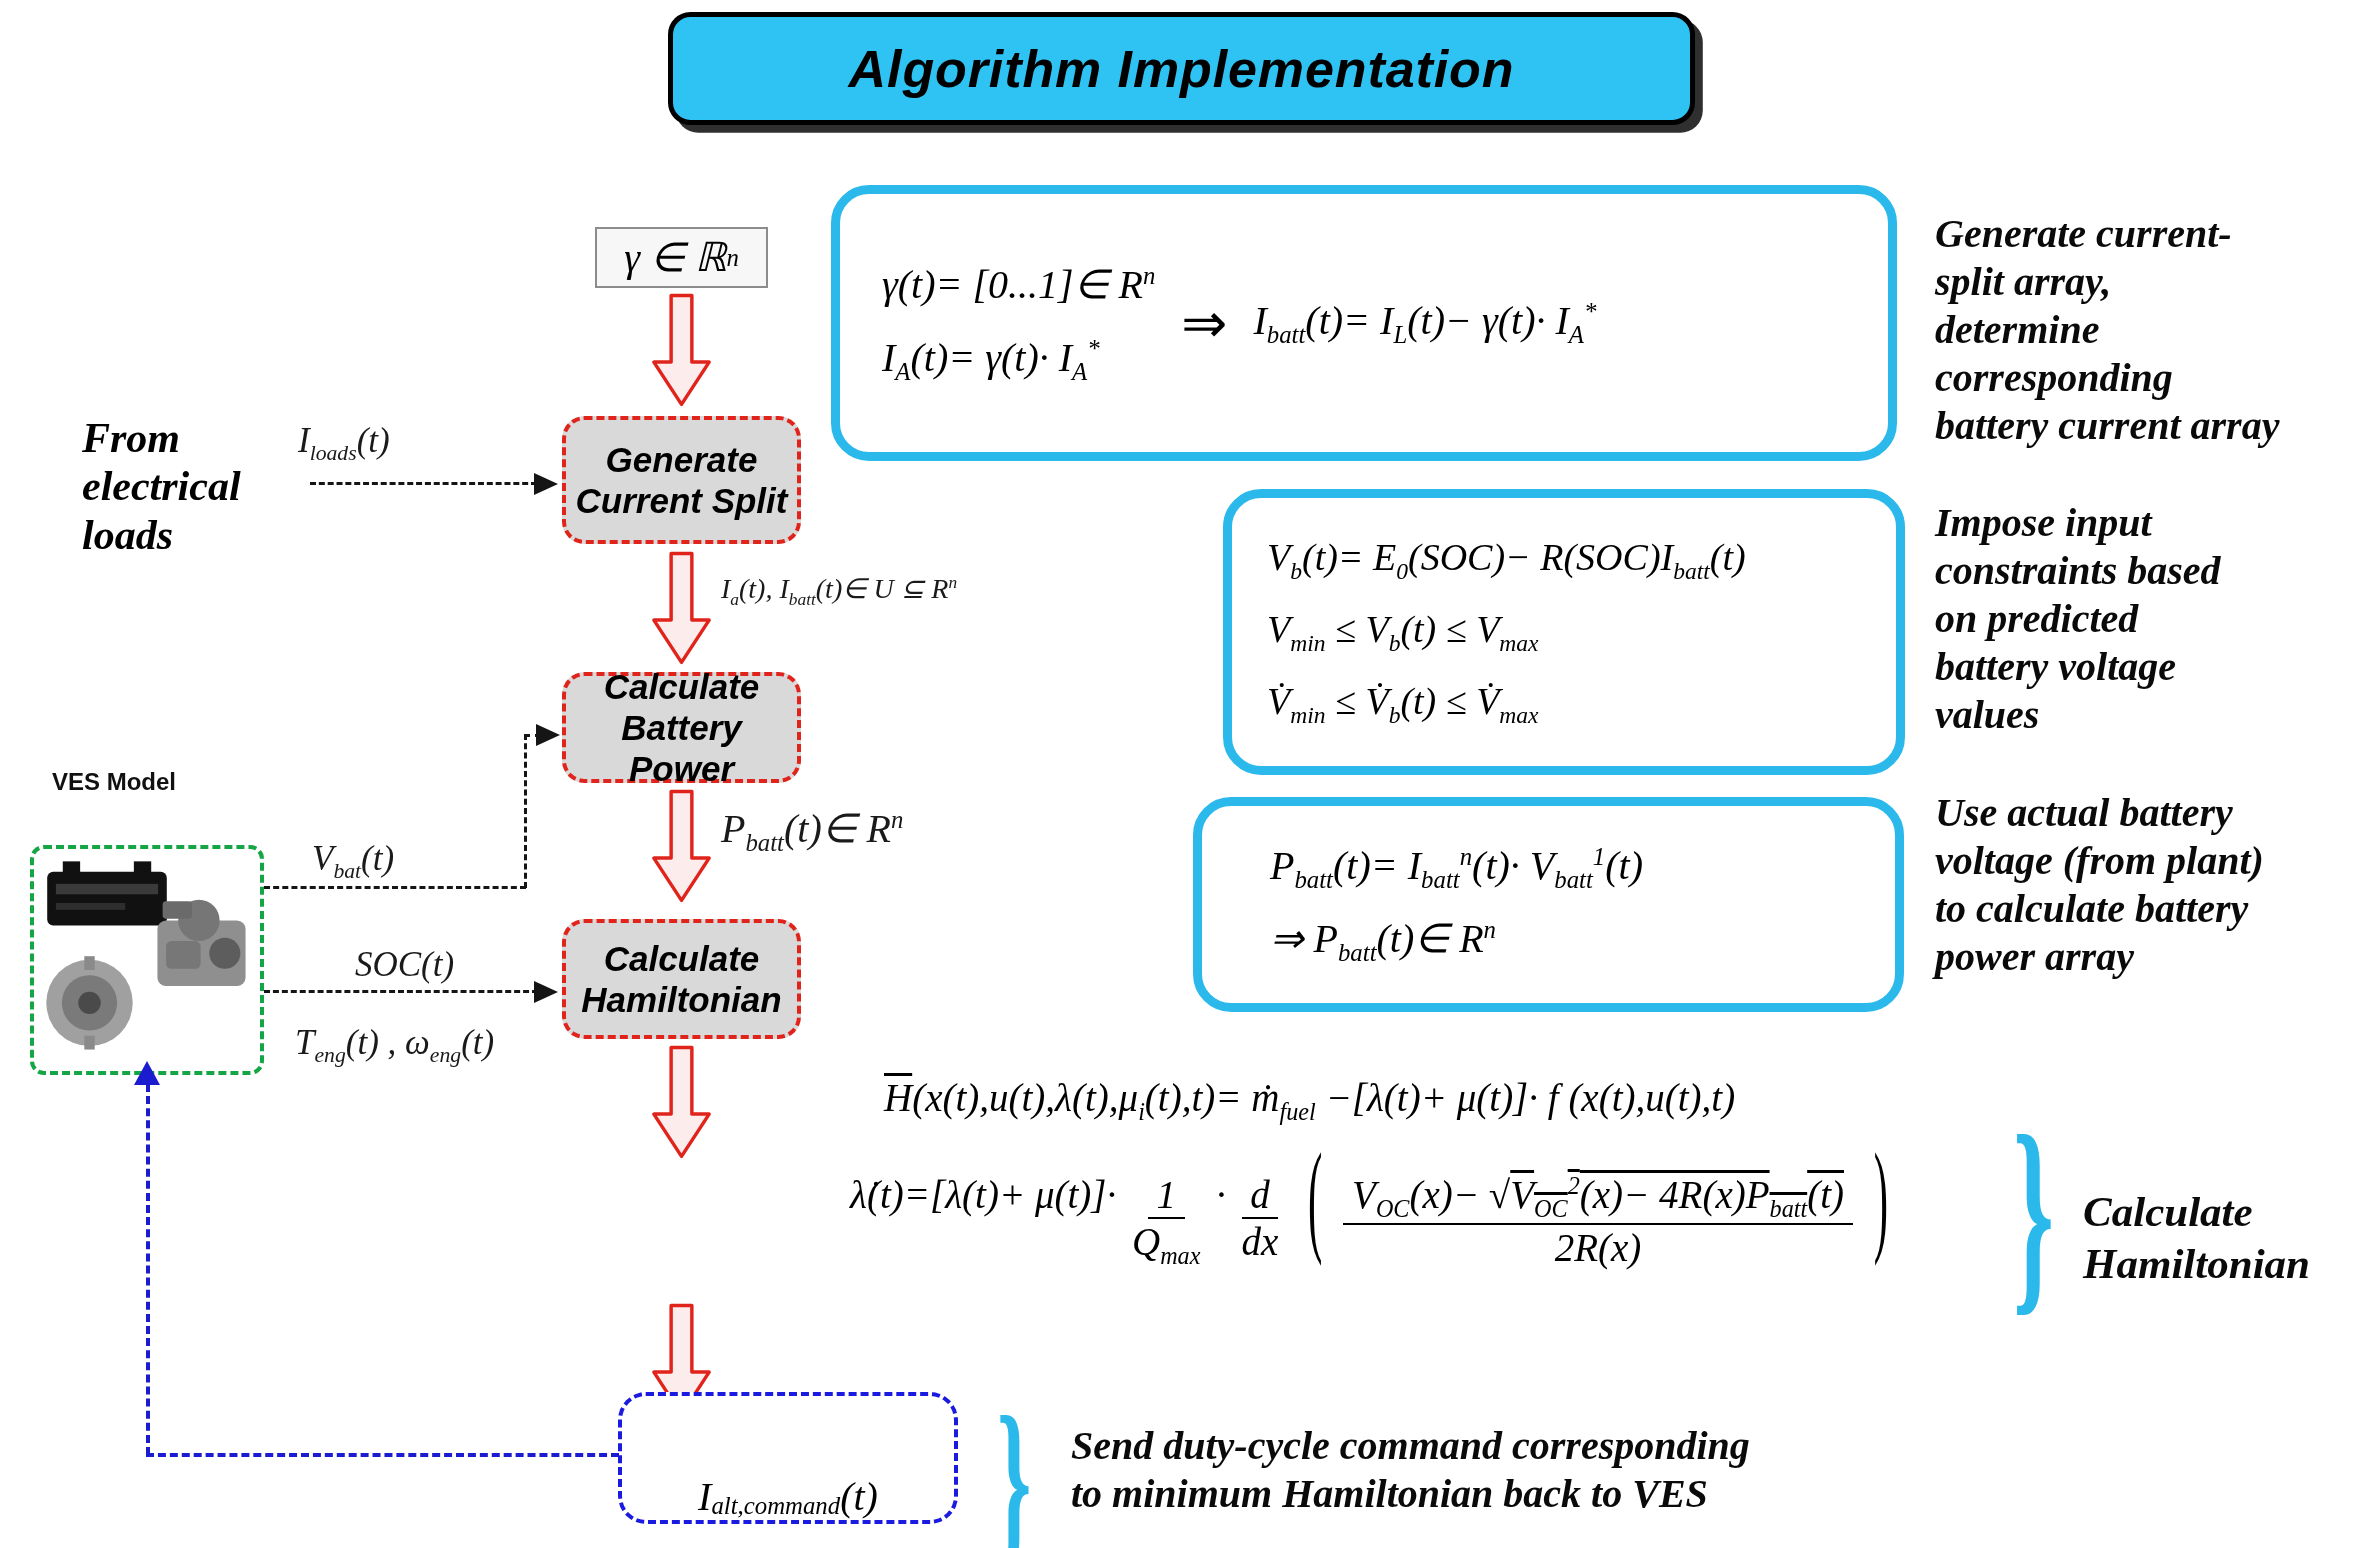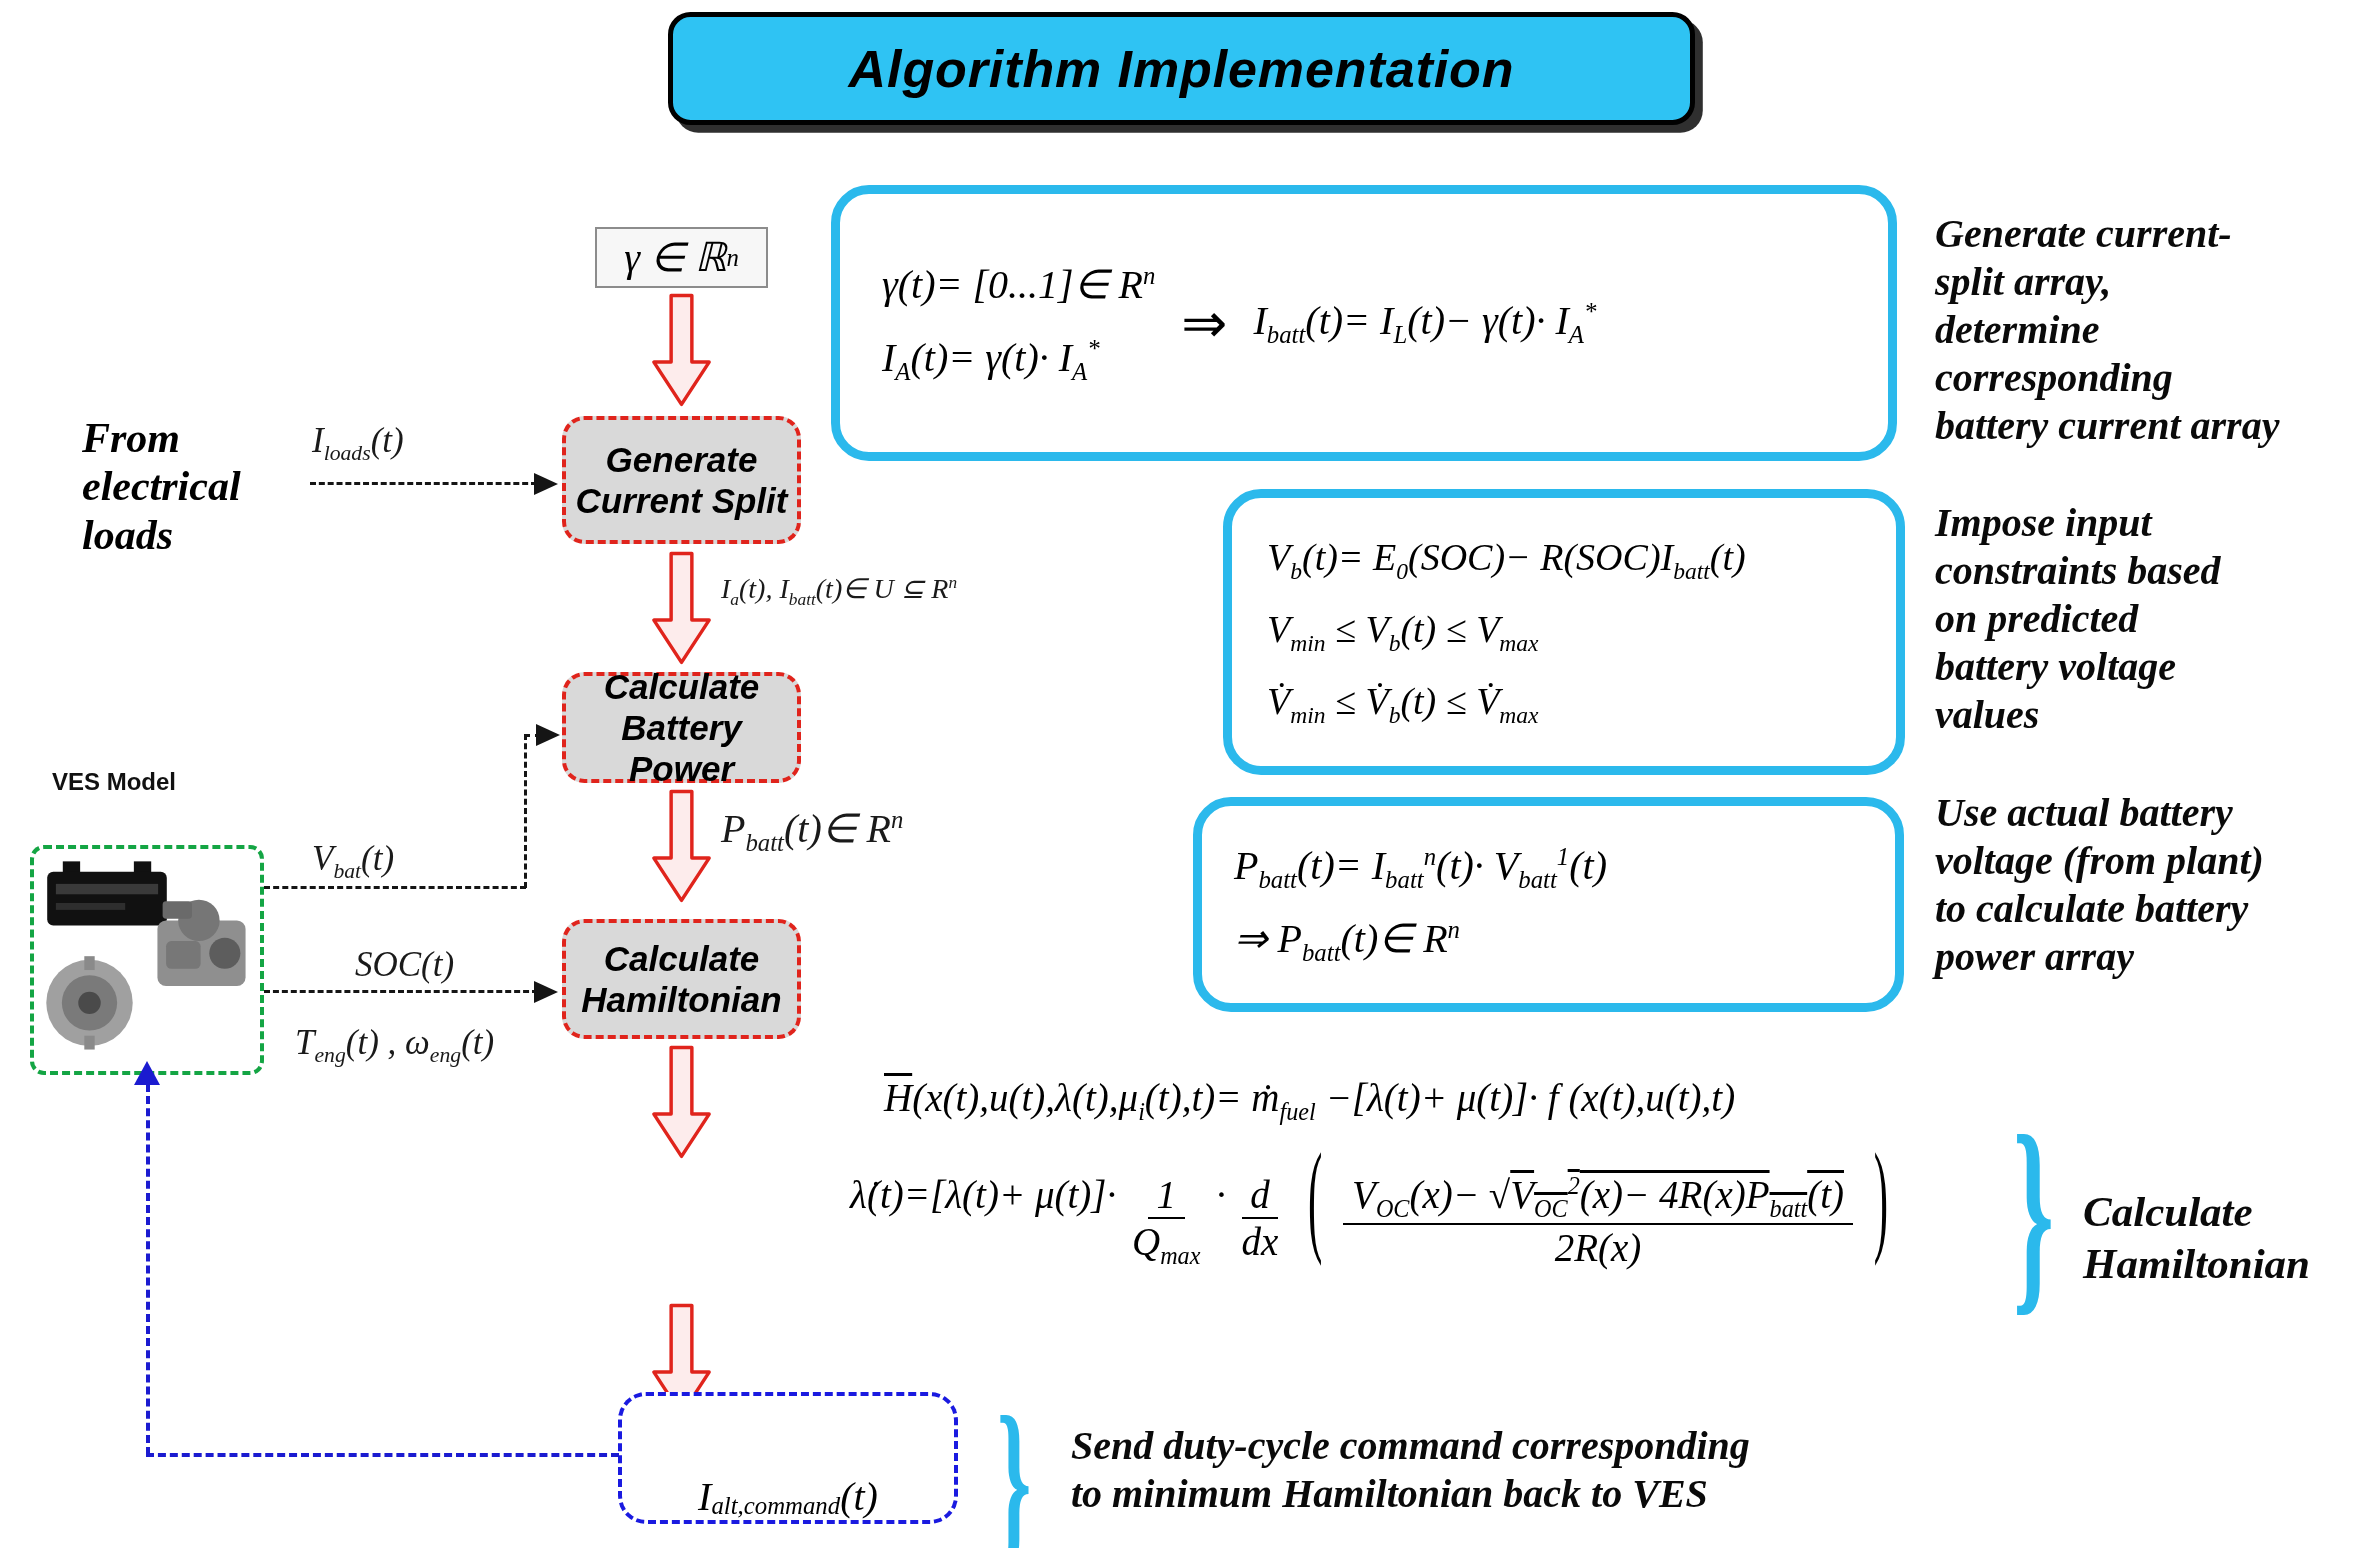--- a/index.html
+++ b/index.html
@@ -123,21 +123,21 @@
   <div class="step" style="top:672px;height:111px">Calculate
 Battery Power</div>
   <div class="step" style="top:919px;height:120px">Calculate
 Hamiltonian</div>
 
   <div class="out-box math">I<sub>alt,command</sub>(t)</div>
 
   <div class="loads-label">From
 electrical
 loads</div>
-  <div class="edge-label" style="left:312px;top:421px">I<sub>loads</sub>(t)</div>
+  <div class="edge-label" style="left:298px;top:421px">I<sub>loads</sub>(t)</div>
   <div class="dash-h" style="left:310px;top:482px;width:227px"></div>
   <div class="tri-right" style="left:534px;top:473px"></div>
 
   <div class="edge-label" style="left:721px;top:572px;font-size:28px">I<sub>a</sub>(t), I<sub>batt</sub>(t)∈ U ⊆ R<sup>n</sup></div>
   <div class="edge-label" style="left:721px;top:805px;font-size:40px">P<sub>batt</sub>(t)∈ R<sup>n</sup></div>
 
   <div class="ves-label">VES Model</div>
   <div class="ves-box">
     <svg style="position:absolute;left:8.7px;top:7px" width="130" height="74" viewBox="0 0 150 85">
       <rect x="24" y="6" width="20" height="16" fill="#111"></rect>
@@ -186,21 +186,21 @@
     <div class="math" style="font-size:55px;font-style:normal">⇒</div>
     <div class="math">I<sub>batt</sub>(t)= I<sub>L</sub>(t)− γ(t)· I<sub>A</sub><sup>*</sup></div>
   </div>
 
   <div class="eqbox" style="left:1223px;top:489px;width:682px;height:286px;display:flex;flex-direction:column;justify-content:center;padding:0 35px;gap:22.5px">
     <div class="math" style="font-size:38px">V<sub>b</sub>(t)= E<sub>0</sub>(SOC)− R(SOC)I<sub>batt</sub>(t)</div>
     <div class="math" style="font-size:38px">V<sub>min</sub> ≤ V<sub>b</sub>(t) ≤ V<sub>max</sub></div>
     <div class="math" style="font-size:38px">V̇<sub>min</sub> ≤ V̇<sub>b</sub>(t) ≤ V̇<sub>max</sub></div>
   </div>
 
-  <div class="eqbox" style="left:1193px;top:797px;width:711px;height:215px;display:flex;flex-direction:column;justify-content:center;padding:0 32px;gap:21px">
+  <div class="eqbox" style="left:1193px;top:797px;width:711px;height:215px;display:flex;flex-direction:column;justify-content:center;padding:0 68px;gap:21px">
     <div class="math">P<sub>batt</sub>(t)= I<sub>batt</sub><sup>n</sup>(t)· V<sub>batt</sub><sup>1</sup>(t)</div>
     <div class="math">⇒ P<sub>batt</sub>(t)∈ R<sup>n</sup></div>
   </div>
 
   <div class="math" style="position:absolute;left:884px;top:1075px;font-size:39px"><span class="ol">H</span>(x(t),u(t),λ(t),μ<sub>i</sub>(t),t)= ṁ<sub>fuel</sub> −[λ(t)+ μ(t)]· f (x(t),u(t),t)</div>
 
   <div class="math" style="position:absolute;left:850px;top:1172px;display:flex;align-items:flex-start;font-size:39px">
     <span>λ̇(t)=[λ(t)+ μ(t)]·</span>
     <span class="frac">
       <span class="num">1</span>

